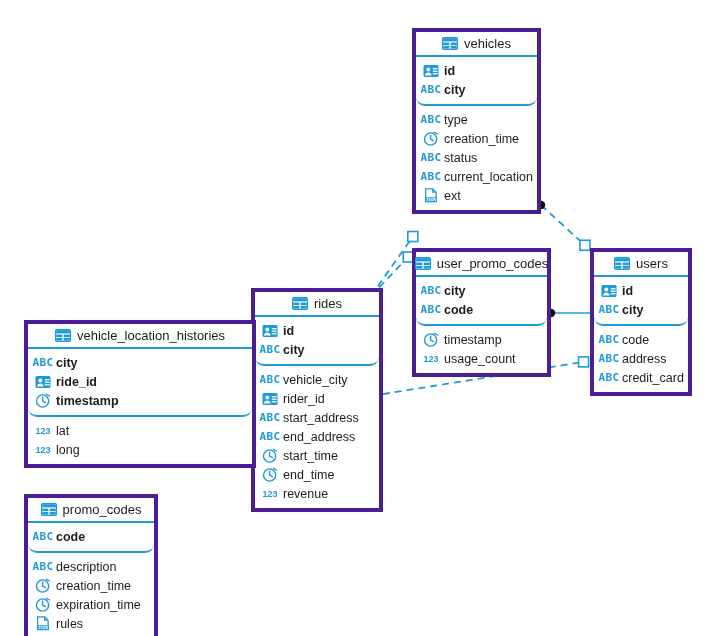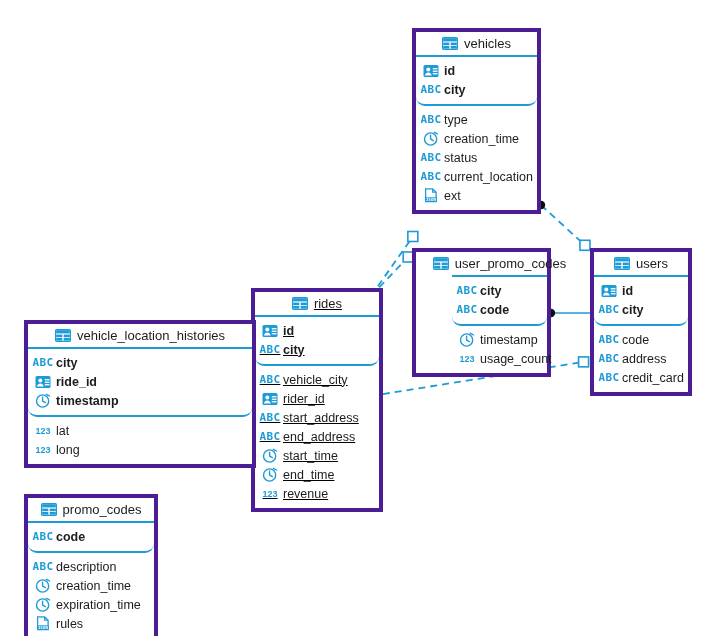--- a/index.html
+++ b/index.html
@@ -213,21 +213,21 @@
         <div class="field">
           <span class="ic ic-abc">ABC</span>
           <span class="fname">address</span>
         </div>
         <div class="field">
           <span class="ic ic-abc">ABC</span>
           <span class="fname">credit_card</span>
         </div>
       </div>
     </div>
-    <div class="entity" style="left: 412px; top: 248px; width: 139px; padding-left: 36px;">
+    <div class="entity" style="left: 412px; top: 248px; width: 139px;">
       <div class="ent-header">
         <span class="ic">
           <svg width="16" height="13" viewBox="0 0 16 13">
             <rect x="0.6" y="0.6" width="14.8" height="11.8" rx="1" fill="none" stroke="#1d9bd7" stroke-width="1.2"></rect>
             <rect x="1.2" y="1.2" width="13.6" height="3.2" fill="#1d9bd7"></rect>
             <rect x="1.2" y="5.6" width="6.1" height="2.6" fill="#1d9bd7"></rect>
             <rect x="8.7" y="5.6" width="6.1" height="2.6" fill="#1d9bd7"></rect>
             <rect x="1.2" y="9.0" width="6.1" height="2.6" fill="#1d9bd7"></rect>
             <rect x="8.7" y="9.0" width="6.1" height="2.6" fill="#1d9bd7"></rect>
           </svg>
@@ -254,21 +254,21 @@
             </svg>
           </span>
           <span class="fname">timestamp</span>
         </div>
         <div class="field">
           <span class="ic ic-123">123</span>
           <span class="fname">usage_count</span>
         </div>
       </div>
     </div>
-    <div class="entity" style="left: 251px; top: 288px; width: 132px; text-decoration: underline;">
+    <div class="entity" style="left: 251px; top: 288px; width: 132px;">
       <div class="ent-header">
         <span class="ic">
           <svg width="16" height="13" viewBox="0 0 16 13">
             <rect x="0.6" y="0.6" width="14.8" height="11.8" rx="1" fill="none" stroke="#1d9bd7" stroke-width="1.2"></rect>
             <rect x="1.2" y="1.2" width="13.6" height="3.2" fill="#1d9bd7"></rect>
             <rect x="1.2" y="5.6" width="6.1" height="2.6" fill="#1d9bd7"></rect>
             <rect x="8.7" y="5.6" width="6.1" height="2.6" fill="#1d9bd7"></rect>
             <rect x="1.2" y="9.0" width="6.1" height="2.6" fill="#1d9bd7"></rect>
             <rect x="8.7" y="9.0" width="6.1" height="2.6" fill="#1d9bd7"></rect>
           </svg>

